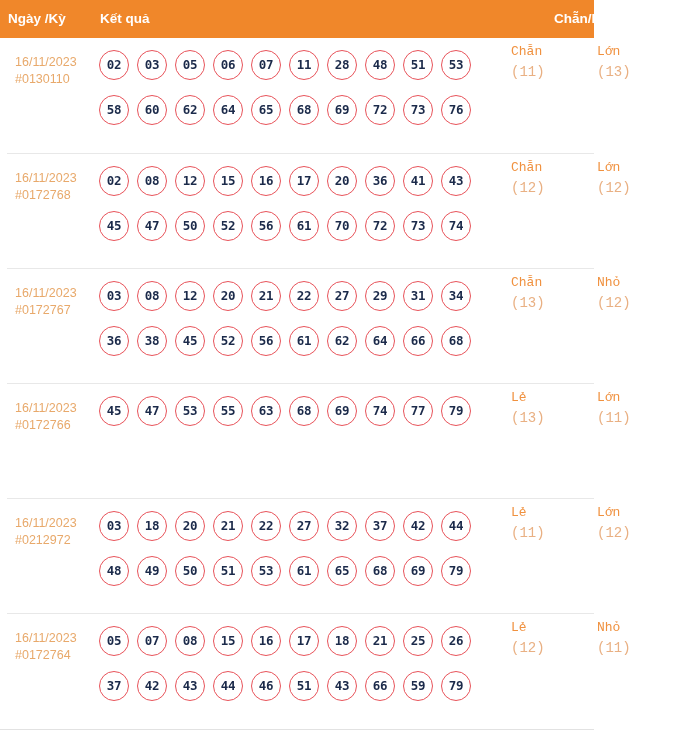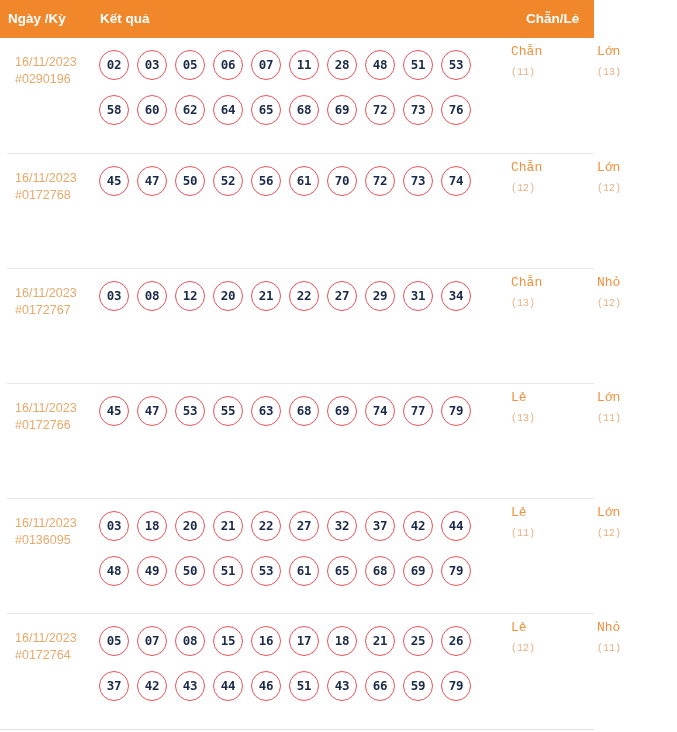--- a/index.html
+++ b/index.html
@@ -27,21 +27,21 @@
     top: 0;
     height: 38px;
     line-height: 38px;
     color: #ffffff;
     font-size: 13.5px;
     font-weight: bold;
     white-space: nowrap;
   }
   .th-date   { left: 8px; }
   .th-result { left: 100px; }
-  .th-oddeven{ left: 526px; text-align: right; }
+  .th-oddeven{ left: 554px; text-align: right; }
   .th-bigsml { left: 606px; }
 
   
   .row {
     position: relative;
     height: 115px;
     border-top: 1px solid #e8e8e8;
     background: #ffffff;
     margin-left: 7px;
   }
@@ -94,73 +94,75 @@
     top: 3px;
     width: 90px;
     color: #f0913f;
     font-size: 13px;
     line-height: 21px;
     font-family: Liberation Mono, monospace;
   }
   .cell-stat .count {
     display: block;
     color: #e9b083;
-    font-size: 10px;
+    font-size: 14px;
   }
   .cell-oddeven { left: 504px; }
   .cell-bigsml  { left: 590px; }
 </style>
 </head>
 <body>
 
 <div class="table">
 
   <div class="thead">
     <div class="th th-date">Ngày /Kỳ</div>
     <div class="th th-result">Kết quả</div>
     <div class="th th-oddeven">Chẵn/Lẻ</div>
     <div class="th th-bigsml">Lớn/Nhỏ</div>
   </div>
 
   <div id="rows-container">
       <div class="row">
-        <div class="cell-date"><span>16/11/2023</span><span class="kyno">#0290196</span></div>
+        <div class="cell-date"><span>16/11/2023</span><span class="kyno">#0130110</span></div>
         <div class="balls">
           <div class="ball-row"><span class="ball">02</span><span class="ball">03</span><span class="ball">05</span><span class="ball">06</span><span class="ball">07</span><span class="ball">11</span><span class="ball">28</span><span class="ball">48</span><span class="ball">51</span><span class="ball">53</span></div>
           <div class="ball-row"><span class="ball">58</span><span class="ball">60</span><span class="ball">62</span><span class="ball">64</span><span class="ball">65</span><span class="ball">68</span><span class="ball">69</span><span class="ball">72</span><span class="ball">73</span><span class="ball">76</span></div>
         </div>
         <div class="cell-stat cell-oddeven"><span>Chẵn</span><span class="count">(11)</span></div>
         <div class="cell-stat cell-bigsml"><span>Lớn</span><span class="count">(13)</span></div>
       </div>
       <div class="row">
         <div class="cell-date"><span>16/11/2023</span><span class="kyno">#0172768</span></div>
         <div class="balls">
+          <div class="ball-row"><span class="ball">02</span><span class="ball">08</span><span class="ball">12</span><span class="ball">15</span><span class="ball">16</span><span class="ball">17</span><span class="ball">20</span><span class="ball">36</span><span class="ball">41</span><span class="ball">43</span></div>
           <div class="ball-row"><span class="ball">45</span><span class="ball">47</span><span class="ball">50</span><span class="ball">52</span><span class="ball">56</span><span class="ball">61</span><span class="ball">70</span><span class="ball">72</span><span class="ball">73</span><span class="ball">74</span></div>
         </div>
         <div class="cell-stat cell-oddeven"><span>Chẵn</span><span class="count">(12)</span></div>
         <div class="cell-stat cell-bigsml"><span>Lớn</span><span class="count">(12)</span></div>
       </div>
       <div class="row">
         <div class="cell-date"><span>16/11/2023</span><span class="kyno">#0172767</span></div>
         <div class="balls">
           <div class="ball-row"><span class="ball">03</span><span class="ball">08</span><span class="ball">12</span><span class="ball">20</span><span class="ball">21</span><span class="ball">22</span><span class="ball">27</span><span class="ball">29</span><span class="ball">31</span><span class="ball">34</span></div>
+          <div class="ball-row"><span class="ball">36</span><span class="ball">38</span><span class="ball">45</span><span class="ball">52</span><span class="ball">56</span><span class="ball">61</span><span class="ball">62</span><span class="ball">64</span><span class="ball">66</span><span class="ball">68</span></div>
         </div>
         <div class="cell-stat cell-oddeven"><span>Chẵn</span><span class="count">(13)</span></div>
         <div class="cell-stat cell-bigsml"><span>Nhỏ</span><span class="count">(12)</span></div>
       </div>
       <div class="row">
         <div class="cell-date"><span>16/11/2023</span><span class="kyno">#0172766</span></div>
         <div class="balls">
           <div class="ball-row"><span class="ball">45</span><span class="ball">47</span><span class="ball">53</span><span class="ball">55</span><span class="ball">63</span><span class="ball">68</span><span class="ball">69</span><span class="ball">74</span><span class="ball">77</span><span class="ball">79</span></div>
         </div>
         <div class="cell-stat cell-oddeven"><span>Lẻ</span><span class="count">(13)</span></div>
         <div class="cell-stat cell-bigsml"><span>Lớn</span><span class="count">(11)</span></div>
       </div>
       <div class="row">
-        <div class="cell-date"><span>16/11/2023</span><span class="kyno">#0136095</span></div>
+        <div class="cell-date"><span>16/11/2023</span><span class="kyno">#0212972</span></div>
         <div class="balls">
           <div class="ball-row"><span class="ball">03</span><span class="ball">18</span><span class="ball">20</span><span class="ball">21</span><span class="ball">22</span><span class="ball">27</span><span class="ball">32</span><span class="ball">37</span><span class="ball">42</span><span class="ball">44</span></div>
           <div class="ball-row"><span class="ball">48</span><span class="ball">49</span><span class="ball">50</span><span class="ball">51</span><span class="ball">53</span><span class="ball">61</span><span class="ball">65</span><span class="ball">68</span><span class="ball">69</span><span class="ball">79</span></div>
         </div>
         <div class="cell-stat cell-oddeven"><span>Lẻ</span><span class="count">(11)</span></div>
         <div class="cell-stat cell-bigsml"><span>Lớn</span><span class="count">(12)</span></div>
       </div>
       <div class="row row-last">
         <div class="cell-date"><span>16/11/2023</span><span class="kyno">#0172764</span></div>
         <div class="balls">

